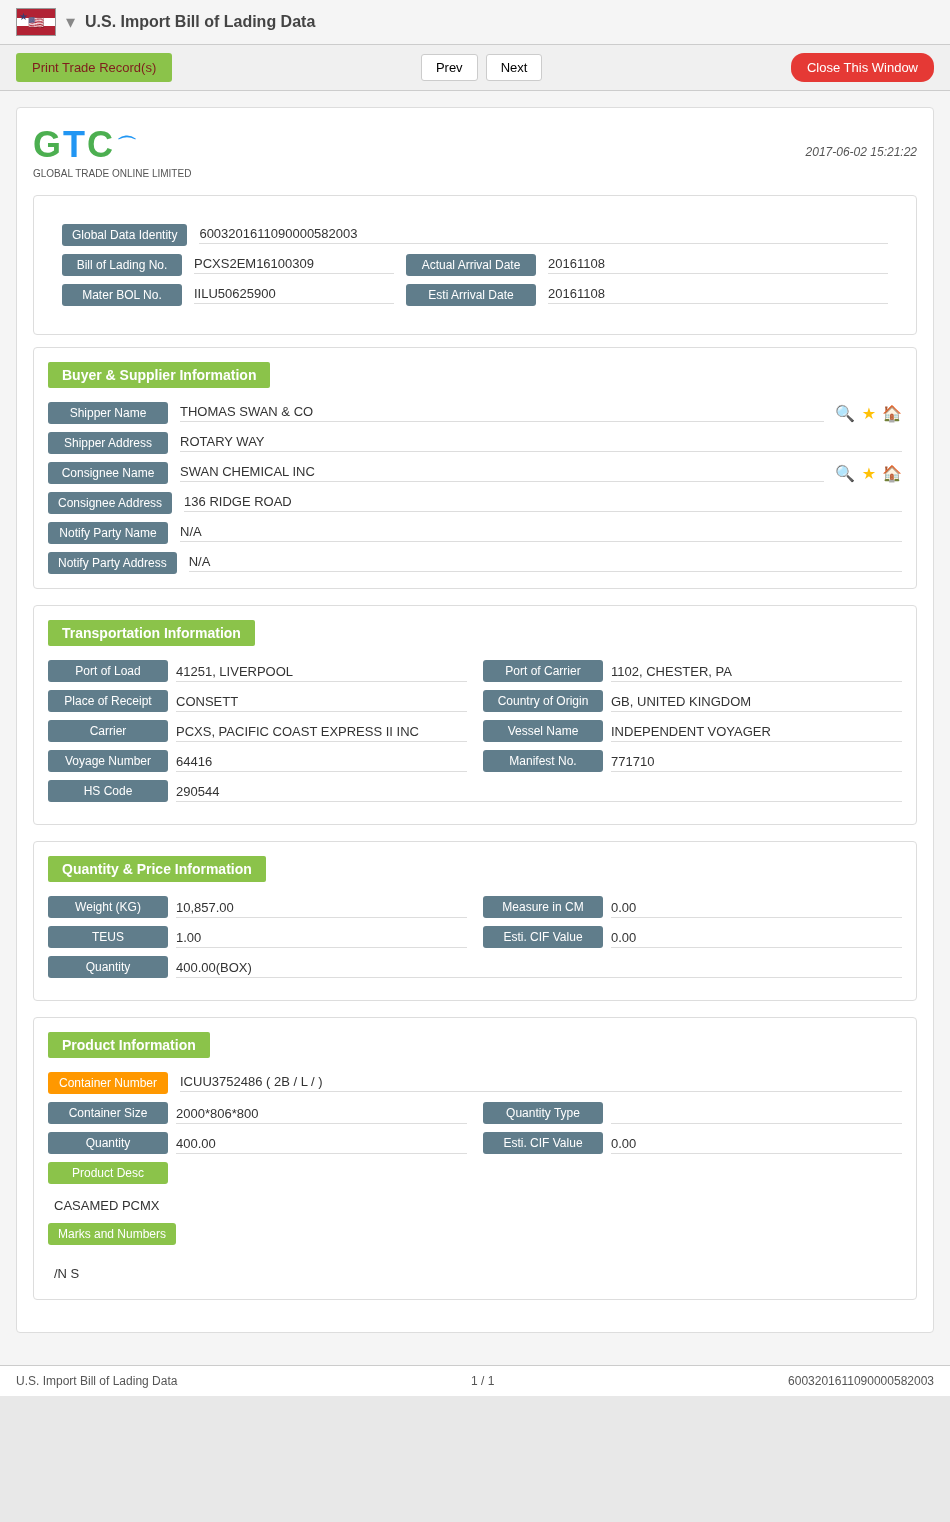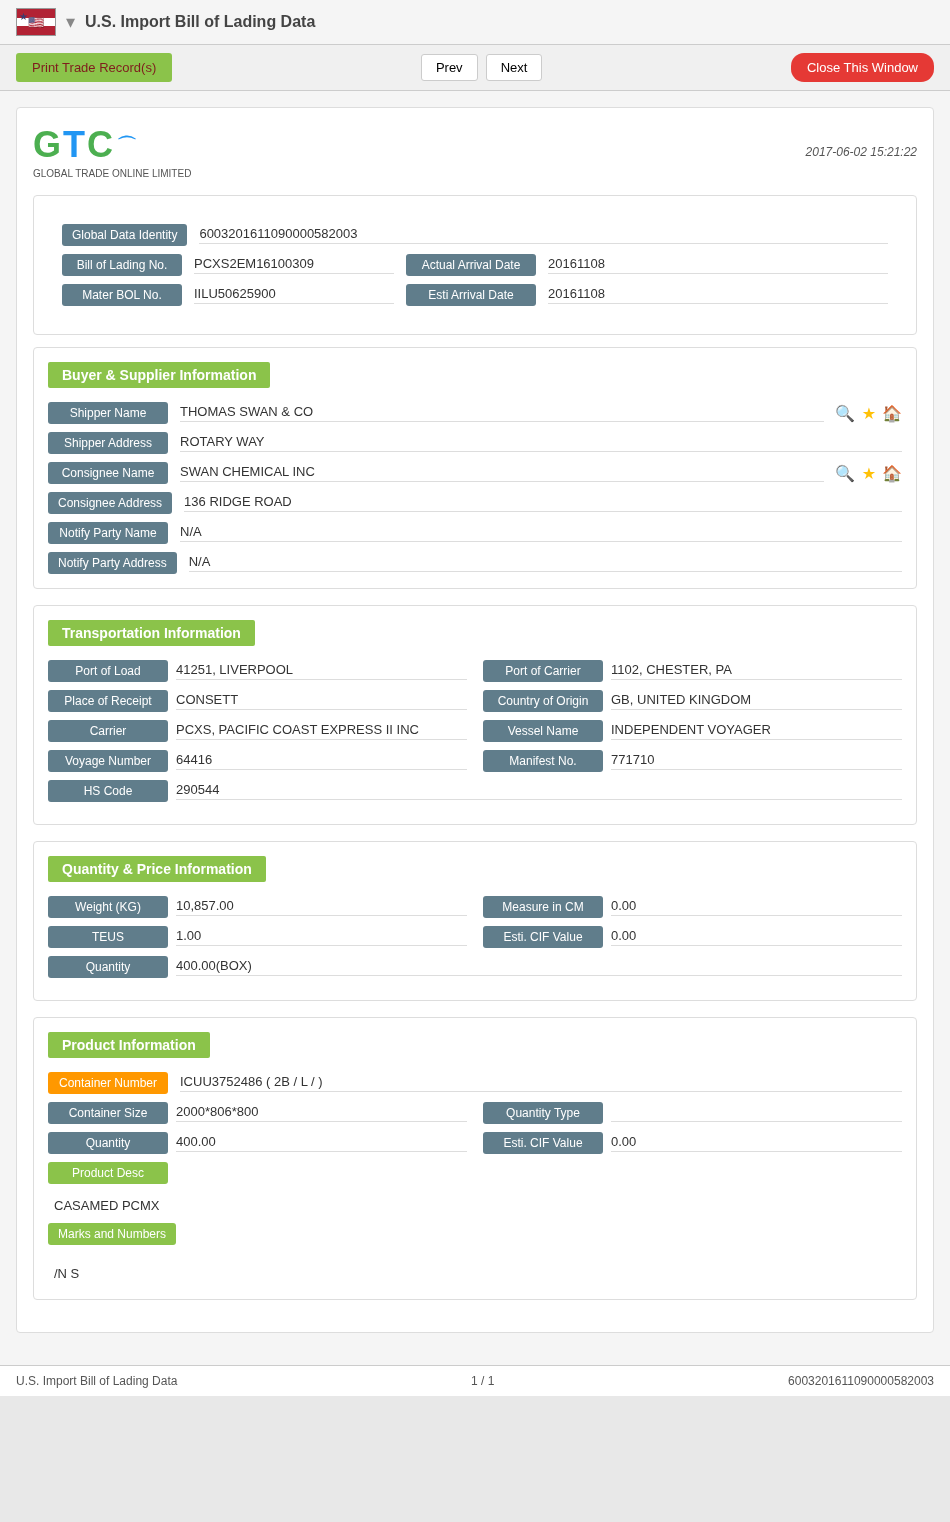--- a/index.html
+++ b/index.html
@@ -40,21 +40,21 @@
     .field-label-sm { background: #607d8b; color: white; padding: 4px 10px; border-radius: 3px; font-size: 12px; min-width: 130px; text-align: center; white-space: nowrap; }
 
     
     .section-header { background: #8bc34a; color: white; padding: 5px 14px; border-radius: 2px; font-size: 14px; font-weight: bold; display: inline-block; margin-bottom: 14px; }
 
     
     .section-wrapper { border: 1px solid #ddd; border-radius: 4px; padding: 14px; margin-bottom: 16px; }
 
     
     .two-col-row { display: flex; gap: 16px; margin-bottom: 8px; }
-    .col-half { flex: 1; display: flex; align-items: center; gap: 8px; }
+    .col-half { flex: 1; display: flex; align-items: flex-end; gap: 8px; }
     .field-value-line { flex: 1; font-size: 13px; color: #333; border-bottom: 1px solid #ddd; padding-bottom: 2px; min-height: 18px; }
 
     
     .icon-group { display: flex; gap: 6px; align-items: center; }
     .icon-search { font-size: 16px; color: #888; cursor: pointer; }
     .icon-star { font-size: 16px; color: #ffc107; cursor: pointer; }
     .icon-home { font-size: 16px; color: #ff7043; cursor: pointer; }
 
     
     .footer { background: white; border-top: 1px solid #ccc; padding: 8px 16px; display: flex; justify-content: space-between; align-items: center; font-size: 12px; color: #555; }

